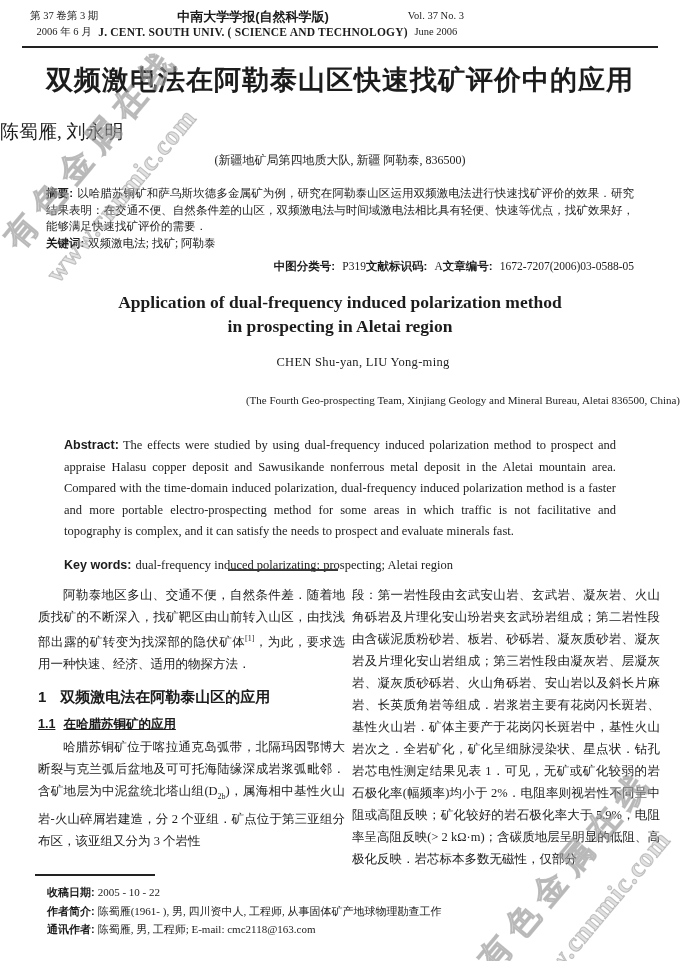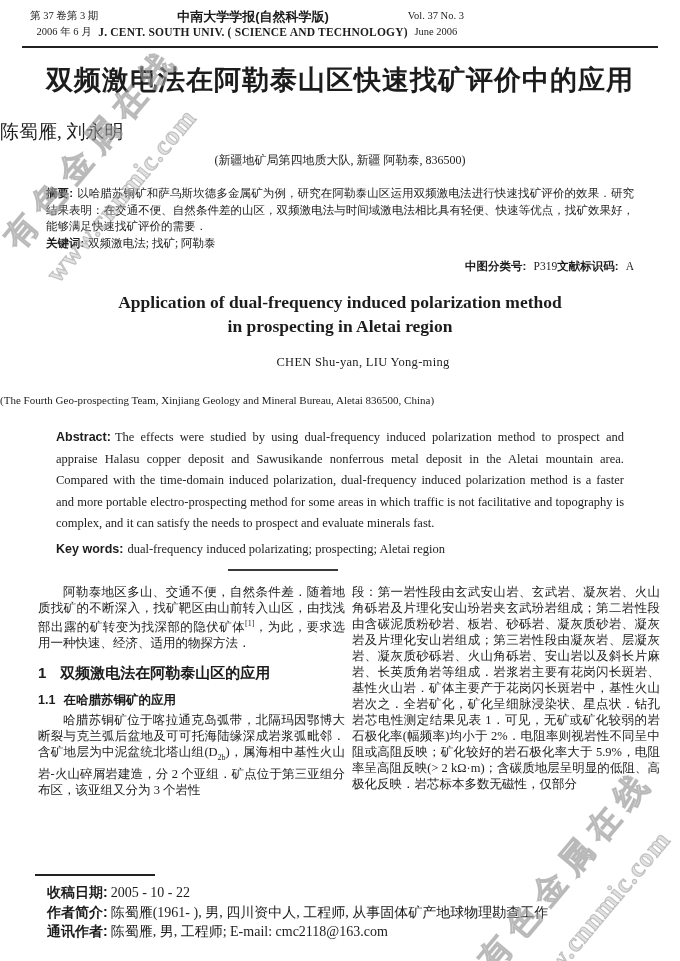--- a/index.html
+++ b/index.html
@@ -21,39 +21,39 @@
   .authors-cn{position:absolute;top:119px;left:0;right:0;text-align:left;font-size:19px;font-weight:normal;}
   .affil-cn{position:absolute;top:152px;left:0;right:0;text-align:center;font-size:12px;}
   .abs-cn{position:absolute;top:185px;left:46px;width:588px;font-size:11.5px;line-height:16.5px;text-align:justify;}
   .abs-cn p{margin:0;}
   .lbl{font-weight:bold;font-family:"Liberation Sans","DejaVu Sans",sans-serif;margin-right:4px;}
   .kw-line{margin-top:1px;text-align:left;}
   .clc-line{display:flex;margin-top:7px;white-space:nowrap;justify-content:flex-end;}
   
   .title-en{position:absolute;top:290px;left:0;right:0;text-align:center;font-size:17.5px;font-weight:bold;line-height:24px;}
   .authors-en{position:absolute;top:355px;left:0;right:0;text-align:center;font-size:12.5px;letter-spacing:.3px;padding-left:46px;}
-  .affil-en{position:absolute;top:394px;left:0;right:0;text-align:left;font-size:11px;}
+  .affil-en{position:absolute;top:394px;left:16px;right:0;text-align:right;font-size:11px;}
   .abs-en{position:absolute;top:423px;left:52px;width:576px;font-size:12.5px;line-height:21.5px;text-align:justify;}
-  .abs-en p{margin:4px;}
+  .abs-en p{margin:12px;}
   .mid-rule{position:absolute;top:569px;left:228px;width:110px;height:2px;background:#3a3a3a;}
   
   .col{position:absolute;top:584px;}
   .col-left{left:38px;width:307px;}
   .col-right{left:352px;width:308px;}
-  .col p{font-size:12.5px;line-height:16px;text-align:justify;margin:0;}
+  .col p{font-size:12.5px;line-height:22px;text-align:justify;margin:0;}
   .indent{text-indent:2em;}
   sup{font-size:8px;}  sub{font-size:8px;}
   .h1{font-size:15px;font-weight:bold;font-family:"Liberation Sans","DejaVu Sans",sans-serif;margin:13px 0 9px 0;}
   .h1 .no{margin-right:14px;}
-  .h3{font-size:12.5px;font-weight:bold;font-family:"Liberation Sans","DejaVu Sans",sans-serif;margin:2px 0 3px 0;}
+  .h3{font-size:12.5px;font-weight:bold;font-family:"Liberation Sans","DejaVu Sans",sans-serif;margin:2px 0 3px 0;text-decoration:underline;}
   .h3 .no{margin-right:8px;}
   
   .footnote{position:absolute;top:874px;left:35px;width:610px;}
   .fn-rule{width:120px;height:2px;background:#222;margin-bottom:7px;}
-  .fn-line{font-size:14px;line-height:18.5px;padding-left:12px;white-space:nowrap;}
+  .fn-line{font-size:11px;line-height:18.5px;padding-left:12px;white-space:nowrap;}
   .fn-line .lbl{margin-right:3px;}
   
   .wm{position:absolute;transform:rotate(-50deg);transform-origin:0 0;white-space:nowrap;
       pointer-events:none;z-index:6;font-weight:bold;
       color:rgba(158,158,158,0.30);-webkit-text-stroke:1px rgba(150,150,150,0.55);}
   .wm .cn{font-size:33px;letter-spacing:9px;}
   .wm .url{font-size:27px;letter-spacing:1px;margin-top:15px;font-family:"Liberation Serif","DejaVu Serif",serif;}
   .wm1{left:-6px;top:230px;}
   .wm2{left:468px;top:952px;}
 </style>
@@ -81,20 +81,21 @@
   <div class="title-cn">双频激电法在阿勒泰山区快速找矿评价中的应用</div>
   <div class="authors-cn">陈蜀雁, 刘永明</div>
   <div class="affil-cn">(新疆地矿局第四地质大队, 新疆 阿勒泰, 836500)</div>
 
   <div class="abs-cn">
     <p><span class="lbl">摘要:</span><span>以哈腊苏铜矿和萨乌斯坎德多金属矿为例，研究在阿勒泰山区运用双频激电法进行快速找矿评价的效果．研究结果表明：在交通不便、自然条件差的山区，双频激电法与时间域激电法相比具有轻便、快速等优点，找矿效果好，能够满足快速找矿评价的需要．</span></p>
     <p class="kw-line"><span class="lbl">关键词:</span><span>双频激电法; 找矿; 阿勒泰</span></p>
     <div class="clc-line">
       <span><span class="lbl">中图分类号: </span><span>P319</span></span>
       <span><span class="lbl">文献标识码: </span><span>A</span></span>
+      <span><span class="lbl">文章编号: </span><span>1672-7207(2006)03-0588-05</span></span>
     </div>
   </div>
 
   <div class="title-en">
     <div>Application of dual-frequency induced polarization method</div>
     <div>in prospecting in Aletai region</div>
   </div>
   <div class="authors-en">CHEN Shu-yan,  LIU Yong-ming</div>
   <div class="affil-en">(The Fourth Geo-prospecting Team, Xinjiang Geology and Mineral Bureau, Aletai 836500, China)</div>
 

